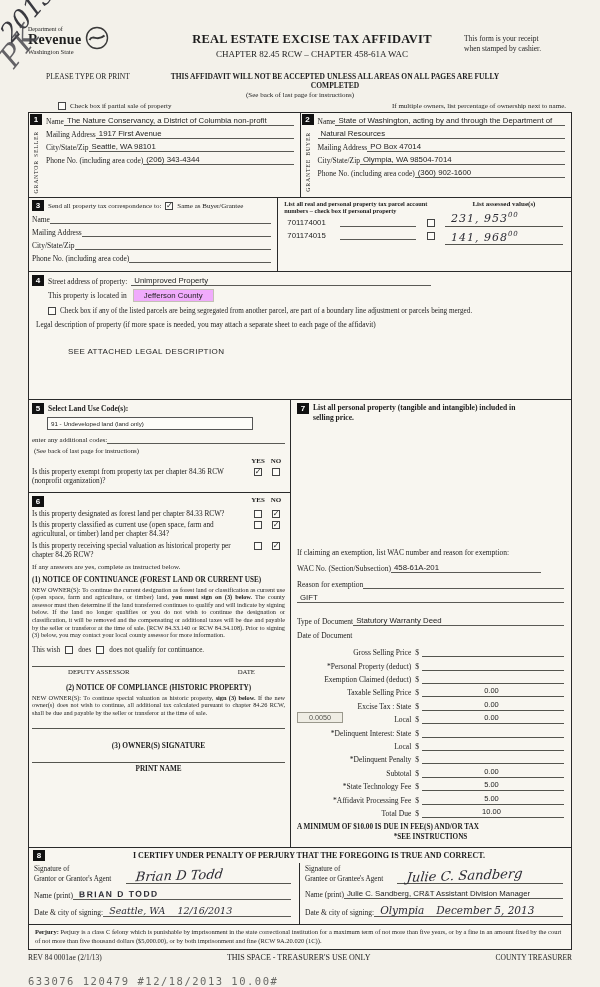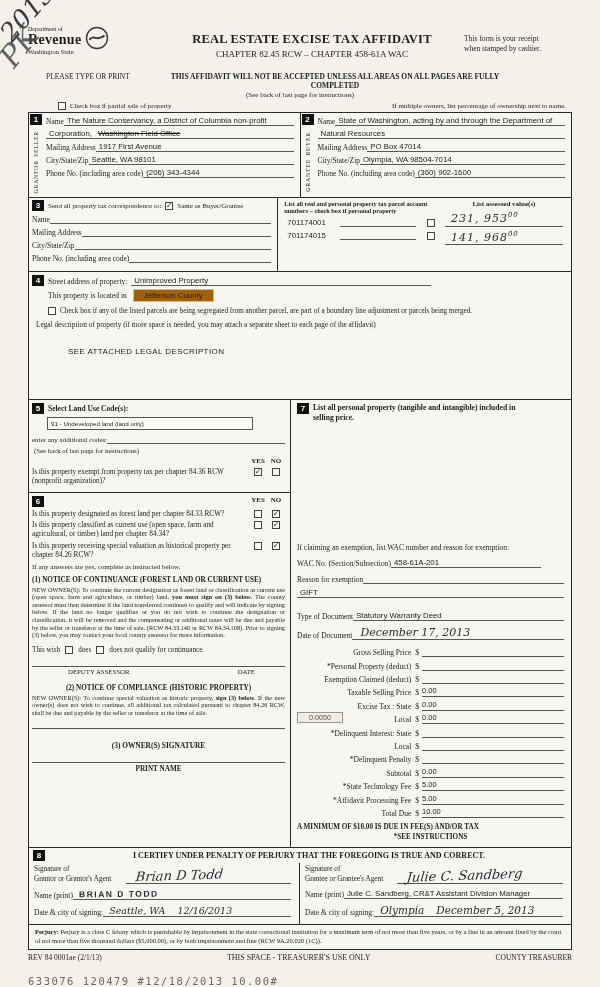--- a/index.html
+++ b/index.html
@@ -62,21 +62,21 @@
   .shdr { font-size:6.3px; line-height:1.15; white-space:normal;font-weight:bold; }
   .prow { display:flex; align-items:flex-end; gap:11px; margin-top:4px; }
   .prow .fl { min-height:9px; }
   .aval { font-size:11px; border-bottom:1px solid #55554f; margin-top:3px; padding:0 4px 1px 6px;
           letter-spacing:1px; }
   .aval sup { font-size:7px; }
 
   .s4 { border-top:1px solid #2a2a2a; padding:3px 6px 0 3px; height:128px; }
   .s4 .fr0 { display:flex; align-items:flex-end; gap:4px; }
   .ind { margin-left:16px; }
-  .locbox { font-family:"Liberation Sans",sans-serif; font-size:7.8px; background:#a16207;
+  .locbox { font-family:"Liberation Sans",sans-serif; font-size:7.8px; background:#f0abfc;
             border:1px solid #c2c0b4; padding:1px 10px; margin-left:6px; }
   .seg { display:flex; align-items:flex-start; gap:4px; margin-top:5px; margin-left:16px; }
   .seg .lbl { white-space:normal; font-size:7.2px; line-height:1.2; }
   .legallbl { font-size:7.3px; margin-top:4px; margin-left:4px; }
   .legalval { font-family:"Liberation Sans",sans-serif; font-size:8px; letter-spacing:.4px;
               margin:18px 0 0 36px; }
 
   .cols { display:flex; border-top:1px solid #2a2a2a; height:448px; overflow:hidden; }
   .colL { width:262px; border-right:1px solid #2a2a2a; display:flex; flex-direction:column; }
   .colR { flex:1; display:flex; flex-direction:column; padding:3px 7px 6px 6px; }
@@ -105,21 +105,21 @@
   .pn { font-size:7.2px; font-weight:bold; text-align:center; margin-top:2px; }
 
   .s7hdr { display:flex; align-items:flex-start; gap:4px; }
   .s7hdr .lbl { white-space:normal; font-size:7.6px; line-height:1.3;font-weight:bold; }
   .ppblank { flex:1; min-height:34px; }
   .exlbl { font-size:7.5px; }
   .money { margin-top:4px; position:relative; }
   .mrow { display:flex; align-items:flex-end; height:13.4px; }
   .ml { flex:1; text-align:right; font-size:7.5px; white-space:nowrap; }
   .d { padding:0 3px 0 4px; font-size:7.5px; }
-  .mv { width:142px; border-bottom:1px solid #55554f; text-align:left; font-size:7.5px;
+  .mv { width:142px; border-bottom:1px solid #55554f; text-align:center; font-size:7.5px;
         font-family:"Liberation Sans",sans-serif; padding:0 3px 1px 0; min-height:10px; }
   .rate { border:1px solid #9a988c; color:#55554f; background:#efede4; padding:0 11px;
           font-size:7.2px; font-family:"Liberation Sans",sans-serif; align-self:center; }
   .minnote { font-size:7.2px; font-weight:bold; text-align:left; margin-top:5px; }
   .minnote2 { font-size:7.2px; font-weight:bold; text-align:center; margin-top:2px; }
 
   .s8 { border-top:1px solid #2a2a2a; }
   .s8h { display:flex; align-items:center; gap:6px; padding:2px 4px; }
   .s8h .cert { flex:1; text-align:center; font-size:8px; font-weight:bold; }
   .s8cols { display:flex; }
@@ -202,26 +202,20 @@
           <span class="vt">SELLER</span>
           <span class="vt">GRANTOR</span>
         </div>
         <div class="fr" style="margin-top:1px">
           <span class="lbl">Name</span>
           <span class="fl">
               <span class="val">The Nature Conservancy, a District of Columbia non-profit</span>
             </span>
         </div>
         <div class="fr">
-          <span class="fl">
-              <span class="val">Corporation,</span>
-              <span class="val strike">Washington Field Office</span>
-            </span>
-        </div>
-        <div class="fr">
           <span class="lbl">Mailing Address</span>
           <span class="fl">
               <span class="val">1917 First Avenue</span>
             </span>
         </div>
         <div class="fr">
           <span class="lbl">City/State/Zip</span>
           <span class="fl">
               <span class="val">Seattle, WA 98101</span>
             </span>
@@ -463,23 +457,20 @@
 
         <div style="height:10px"></div>
         <div class="fr">
           <span class="lbl">Type of Document</span>
           <span class="fl">
               <span class="val">Statutory Warranty Deed</span>
             </span>
         </div>
         <div class="fr" style="margin-top:5px; align-items:flex-end">
           <span class="lbl">Date of Document</span>
-          <span class="fl">
-              <span class="hand" style="font-size:11px; padding-left:8px">December 17, 2013</span>
-            </span>
         </div>
 
         <div class="money">
           <div class="mrow">
               <span class="ml">Gross Selling Price</span>
               <span class="d">$</span>
               <span class="mv"><span></span></span>
             </div>
           <div class="mrow">
               <span class="ml">*Personal Property (deduct)</span>

